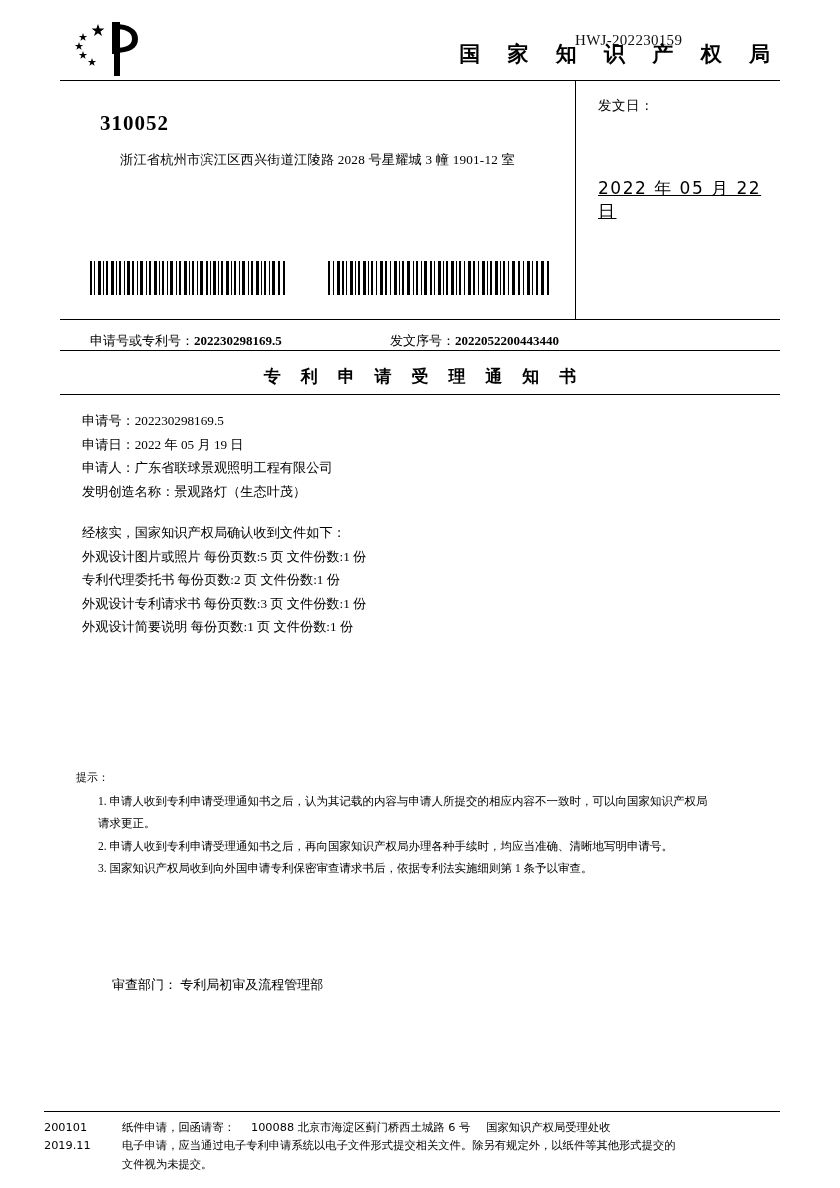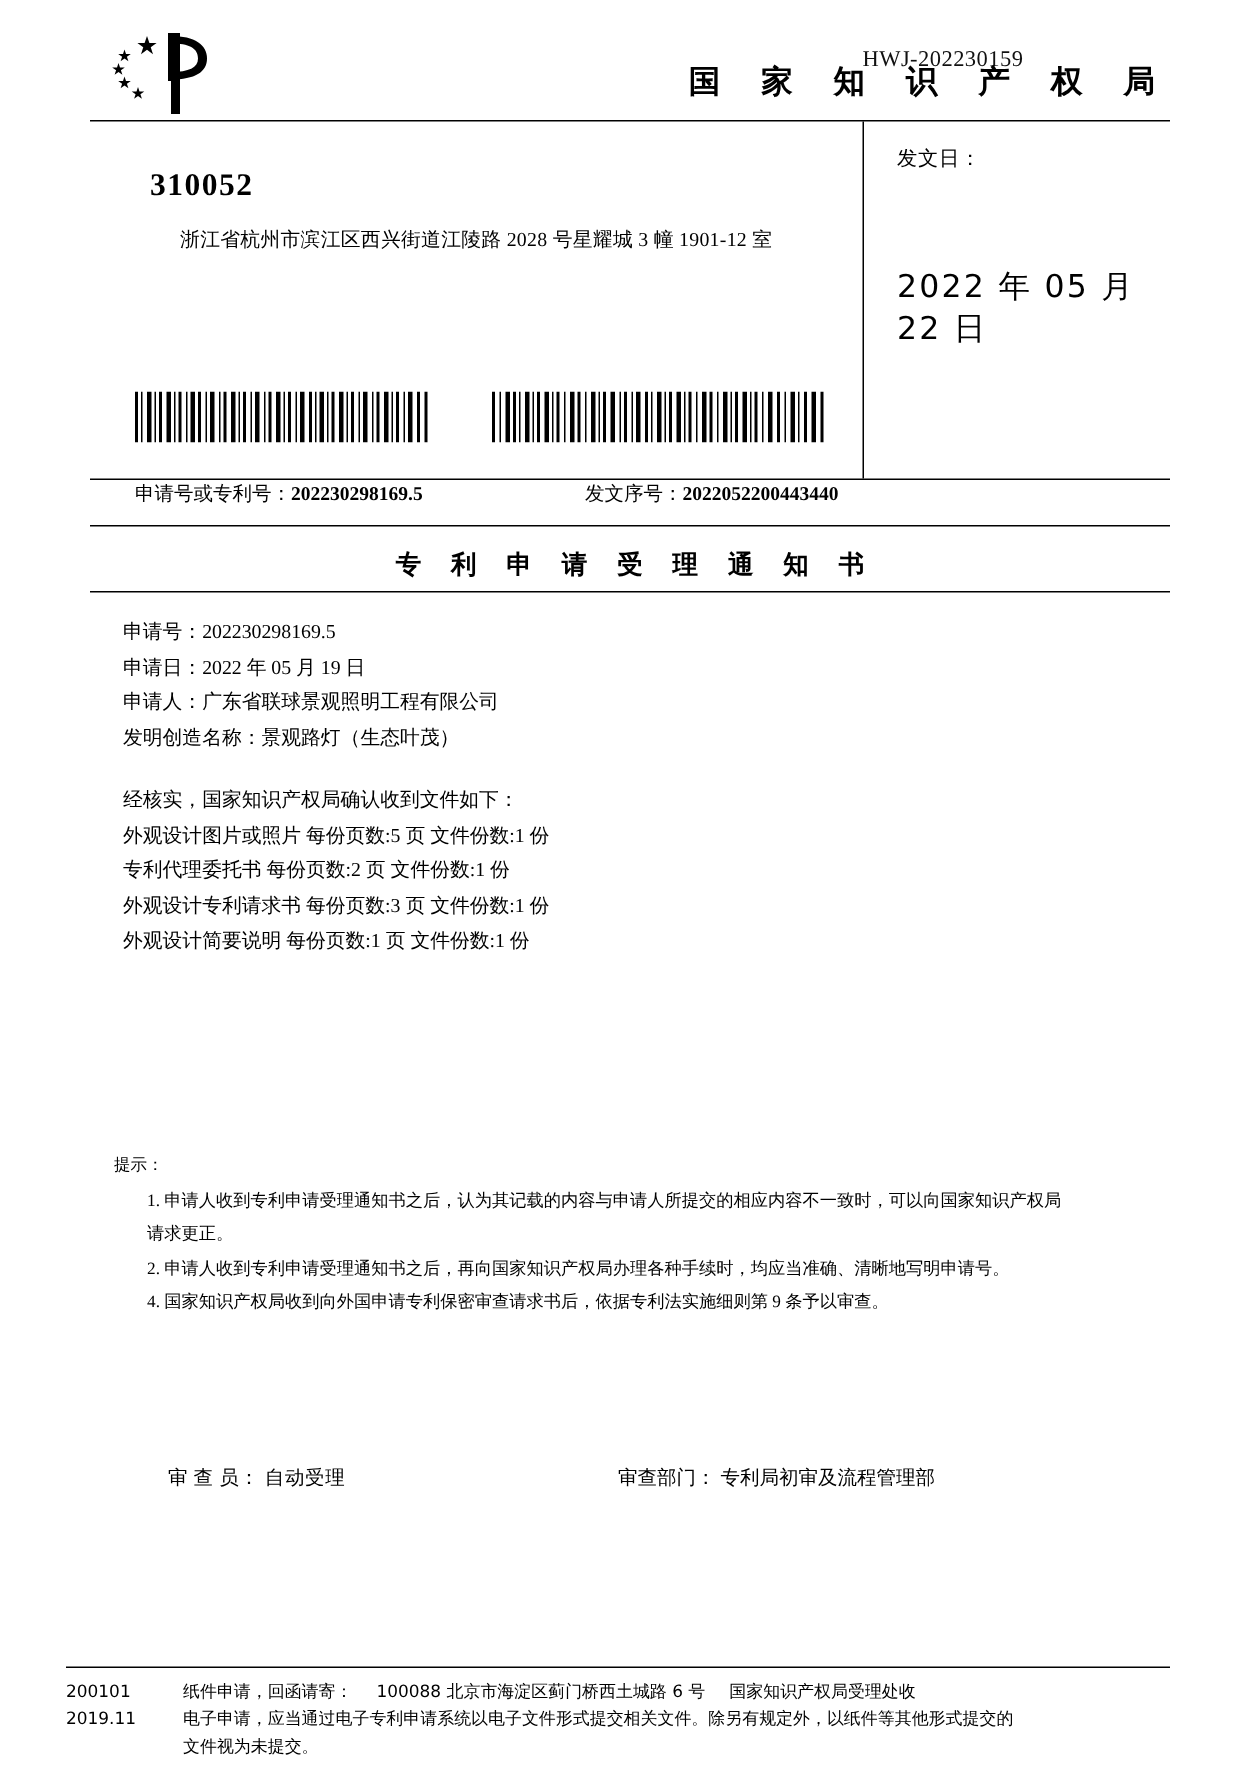--- a/index.html
+++ b/index.html
@@ -101,42 +101,43 @@
     margin-top: 2px;
     letter-spacing: 0.2px;
     line-height: 1.55;
   }
   .send-label {
     font-size: 13.5px;
     letter-spacing: 0.5px;
   }
   .send-date {
     margin-top: 62px;
-    font-size: 21px;
+    font-size: 17px;
     letter-spacing: 1.5px;
     font-family: "DejaVu Sans", "Liberation Sans", sans-serif;
+    text-decoration: underline;
   }
 
   
   .barcodes {
     position: absolute;
     left: 30px;
     bottom: 24px;
     display: flex;
     gap: 42px;
   }
   .barcode {
     height: 34px;
     display: block;
   }
 
   
   .appno-row {
     display: flex;
-    align-items: flex-start;
+    align-items: flex-end;
     height: 30px;
     font-size: 13px;
     border-bottom: 1.2px solid #000;
     padding-left: 30px;
   }
   .appno-row .item1 { width: 300px; }
   .appno-row .item2 { }
   .appno-row b { font-family: "Liberation Serif", serif; }
 
   
@@ -395,28 +396,24 @@
   <div class="info-line">外观设计图片或照片  每份页数:5 页  文件份数:1 份</div>
   <div class="info-line">专利代理委托书  每份页数:2 页  文件份数:1 份</div>
   <div class="info-line">外观设计专利请求书  每份页数:3 页  文件份数:1 份</div>
   <div class="info-line">外观设计简要说明  每份页数:1 页  文件份数:1 份</div>
 
   <div class="notes">
     <div class="notes-title">提示：</div>
     <div class="note-item">1. 申请人收到专利申请受理通知书之后，认为其记载的内容与申请人所提交的相应内容不一致时，可以向国家知识产权局</div>
     <div class="note-cont">请求更正。</div>
     <div class="note-item">2. 申请人收到专利申请受理通知书之后，再向国家知识产权局办理各种手续时，均应当准确、清晰地写明申请号。</div>
-    <div class="note-item">4. 国家知识产权局收到向外国申请专利保密审查请求书后，依据专利法实施细则第 9 条予以审查。</div>
+    <div class="note-item">3. 国家知识产权局收到向外国申请专利保密审查请求书后，依据专利法实施细则第 1 条予以审查。</div>
   </div>
 
   <div class="examiner-row">
-    <div class="col1">
-      <span>审 查 员：</span>
-      <span>自动受理</span>
-    </div>
     <div class="col2">
       <span>审查部门：</span>
       <span>专利局初审及流程管理部</span>
     </div>
   </div>
 
   <div class="footer">
     <div class="footer-rule"></div>
     <div class="footer-body">
       <div class="footer-codes">

